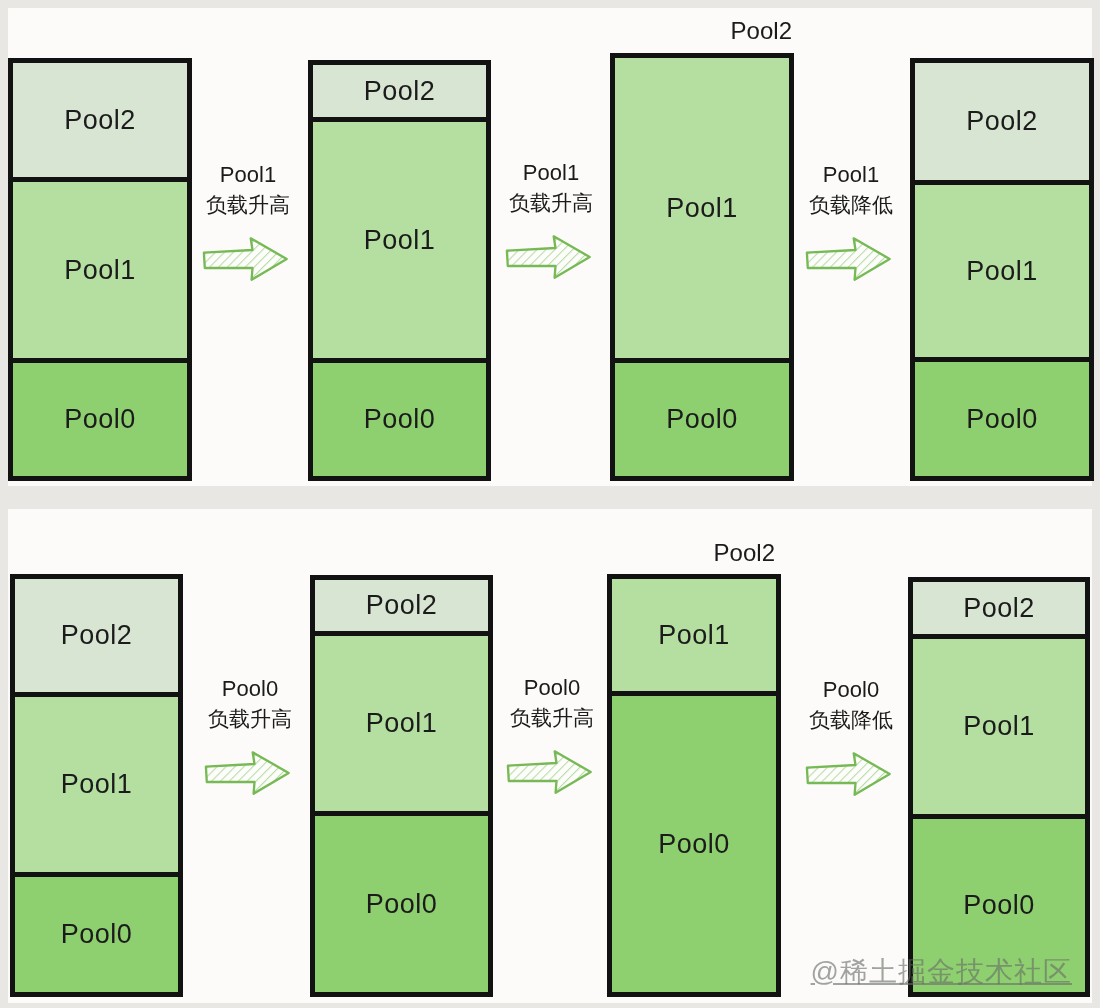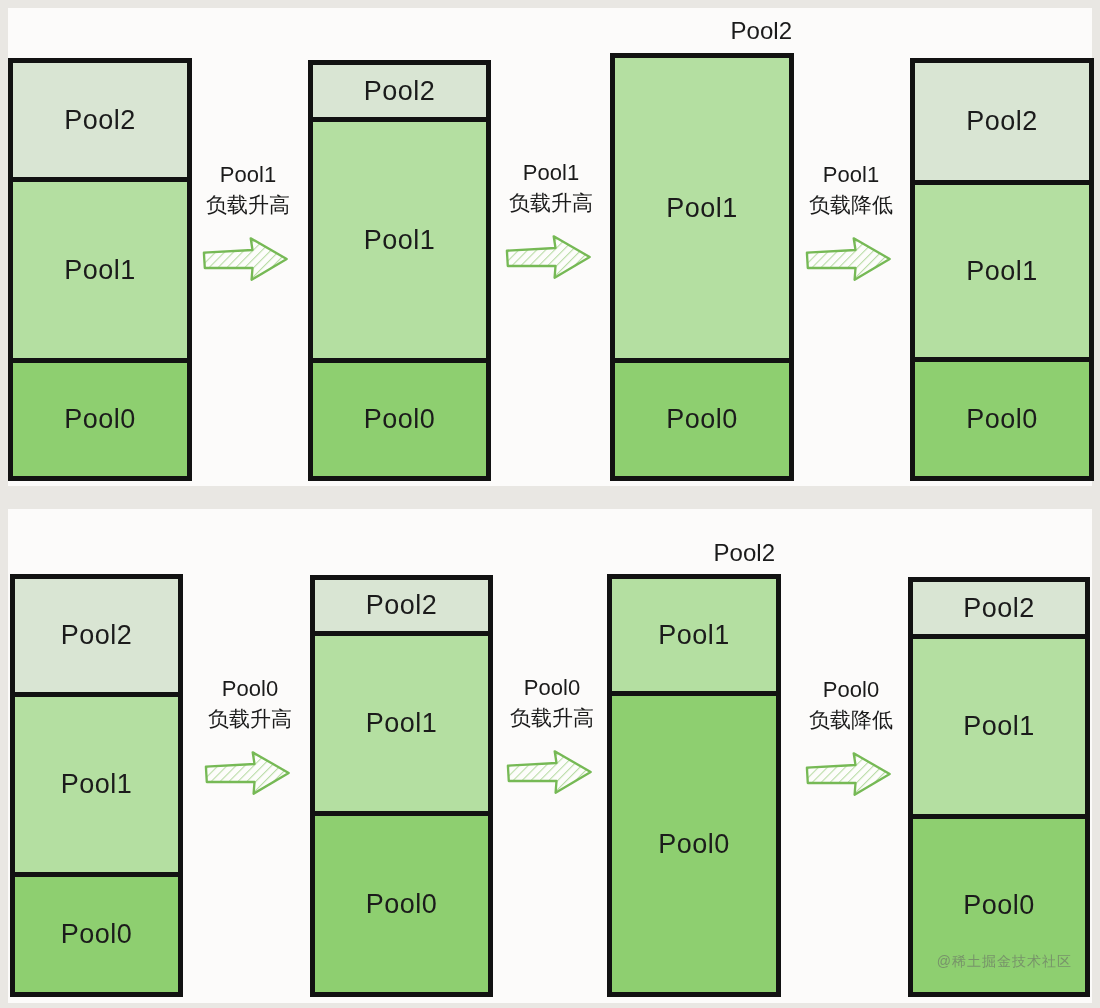--- a/index.html
+++ b/index.html
@@ -54,22 +54,23 @@
 
   
   .trans{position:absolute;width:124px;height:132px;text-align:center;}
   .t-t1{left:186px;top:162px;} .t-t2{left:489px;top:160px;} .t-t3{left:789px;top:162px;}
   .t-b1{left:188px;top:676px;} .t-b2{left:490px;top:675px;} .t-b3{left:789px;top:677px;}
   .trans .l1{display:block;font-size:22px;line-height:26px;}
   .trans .l2{display:block;font-size:21px;line-height:25px;margin-top:4px;}
   .trans svg{position:absolute;top:68px;left:50%;transform:translateX(-53%);}
 
   .watermark{
-    position:absolute;right:28px;top:953px;font-size:14px;letter-spacing:1px;
+    position:absolute;right:28px;top:953px;font-size:28px;letter-spacing:1px;
     color:rgba(105,110,102,0.62);
+    text-decoration:underline;
   }
 </style>
 </head>
 <body>
 
 <div class="page">
 
   <div class="panel panel-top"></div>
   <div class="panel panel-bottom"></div>
 

